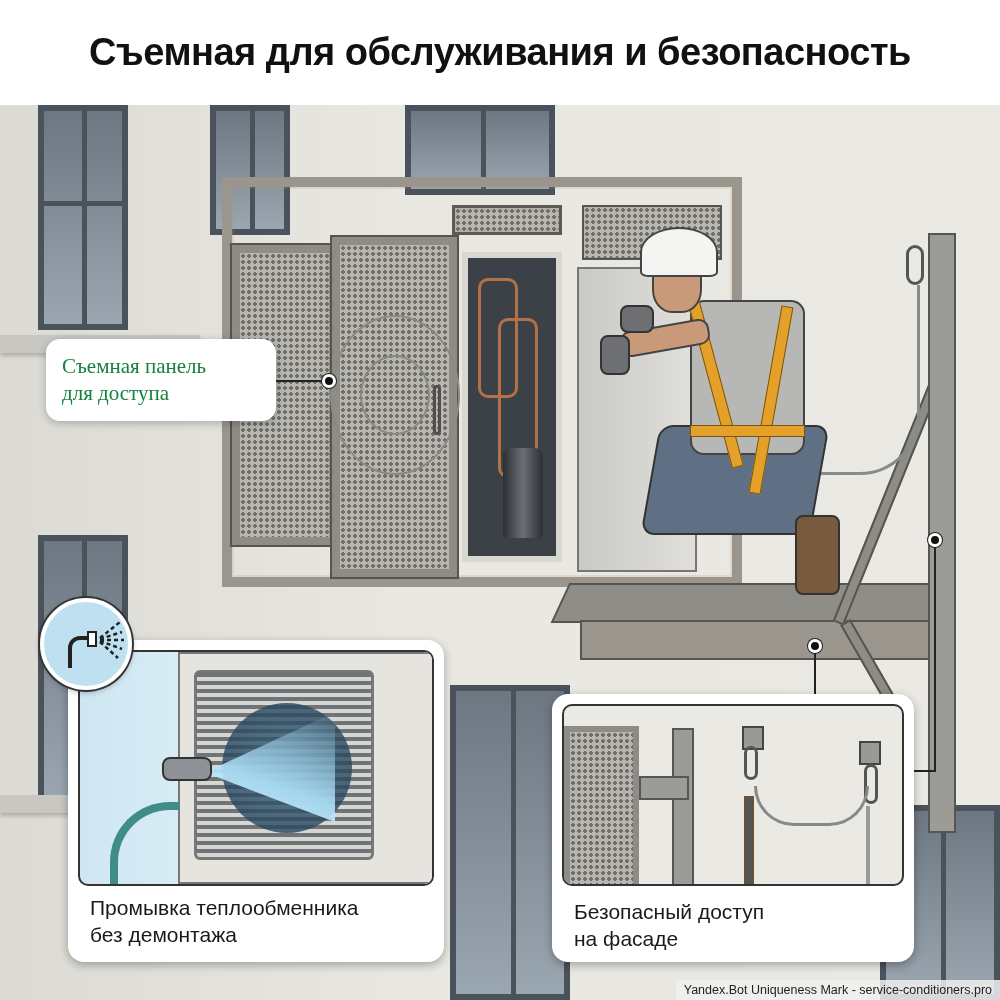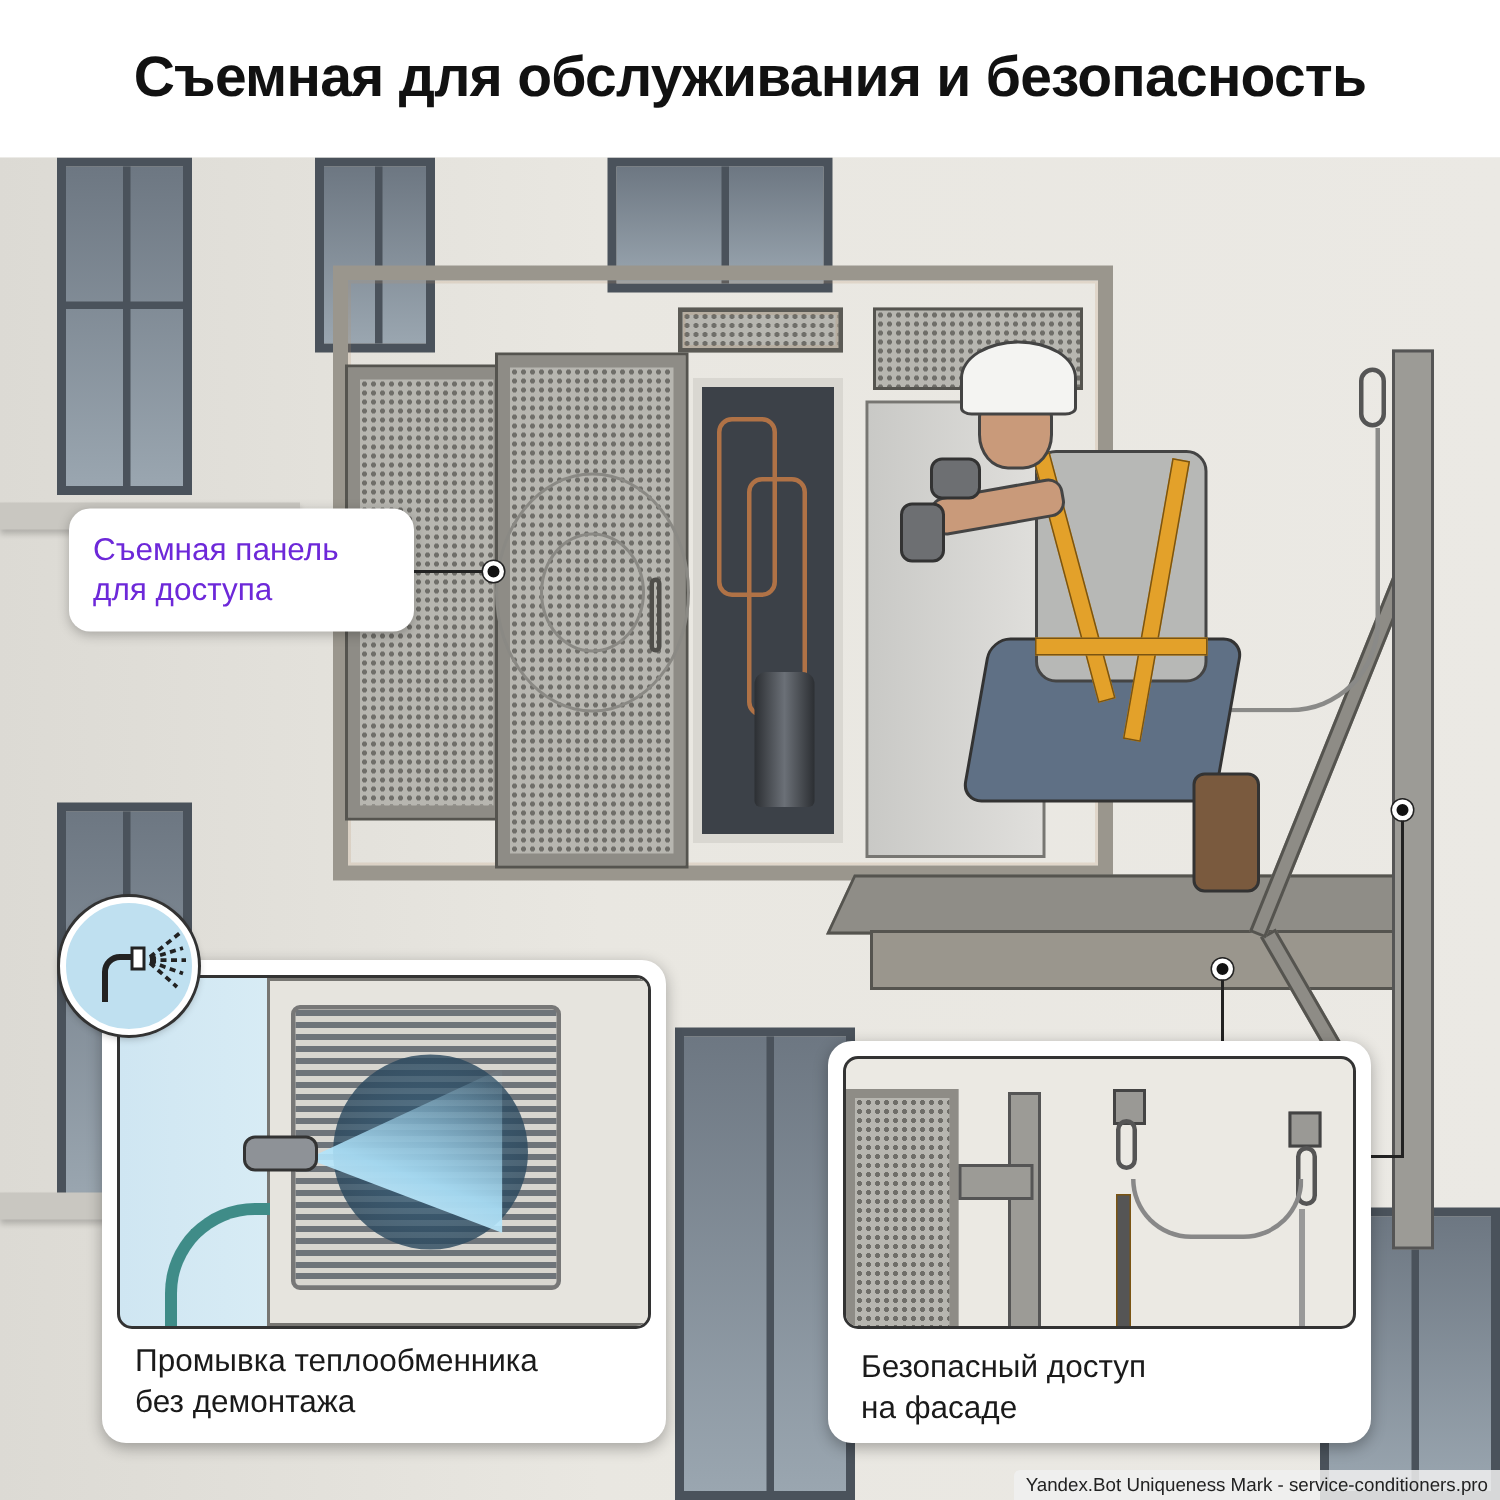--- a/index.html
+++ b/index.html
@@ -40,21 +40,21 @@
   .strap { position: absolute; background: #e3a12a; border: 1px solid #7a5412; }
   .boot { position: absolute; background: #7a5a3e; border: 2px solid #333; border-radius: 8px; }
   .arm { position: absolute; background: #c99a7a; border: 2px solid #444; border-radius: 10px; }
   .glove { position: absolute; background: #6d6f72; border: 2px solid #333; border-radius: 8px; }
 
   .rail { position: absolute; background: #9c9b96; border: 2px solid #555; }
   .cable { position: absolute; border: 3px solid #8a8a88; border-top: none; border-left: none; border-radius: 0 0 60px 0; }
 
   
   .callout { position: absolute; background: #ffffff; border-radius: 14px; box-shadow: 0 2px 8px rgba(0,0,0,0.25); padding: 14px 16px; }
-  .callout-text { font-family: Liberation Sans, sans-serif; font-size: 21px; line-height: 27px; color: #6d28d9; white-space: pre-line; }
+  .callout-text { font-family: Liberation Serif, serif; font-size: 21px; line-height: 27px; color: #15803d; white-space: pre-line; }
   .leader-line { position: absolute; background: #222; }
   .leader-dot { position: absolute; width: 14px; height: 14px; border-radius: 50%; background: #111; border: 3px solid #ffffff; box-shadow: 0 0 0 1px #222; }
 
   .card { position: absolute; background: #ffffff; border-radius: 16px; box-shadow: 0 3px 10px rgba(0,0,0,0.3); overflow: hidden; }
   .card-img { position: absolute; left: 10px; top: 10px; right: 10px; border-radius: 10px; border: 2px solid #333; overflow: hidden; }
   .card-caption { position: absolute; left: 22px; font-family: "Liberation Sans", sans-serif; font-size: 21px; line-height: 27px; color: #1a1a1a; white-space: pre-line; }
 
   .spray-icon { position: absolute; left: 40px; top: 598px; width: 92px; height: 92px; border-radius: 50%; background: #bfe0f0; border: 4px solid #ffffff; box-shadow: 0 0 0 2px #333, 0 2px 6px rgba(0,0,0,0.3); z-index: 5; }
 
   .watermark { position: absolute; right: 0; bottom: 0; background: rgba(240,240,240,0.85); padding: 3px 8px; font-family: "Liberation Sans", sans-serif; font-size: 12.5px; color: #222; border-top-left-radius: 4px; }

